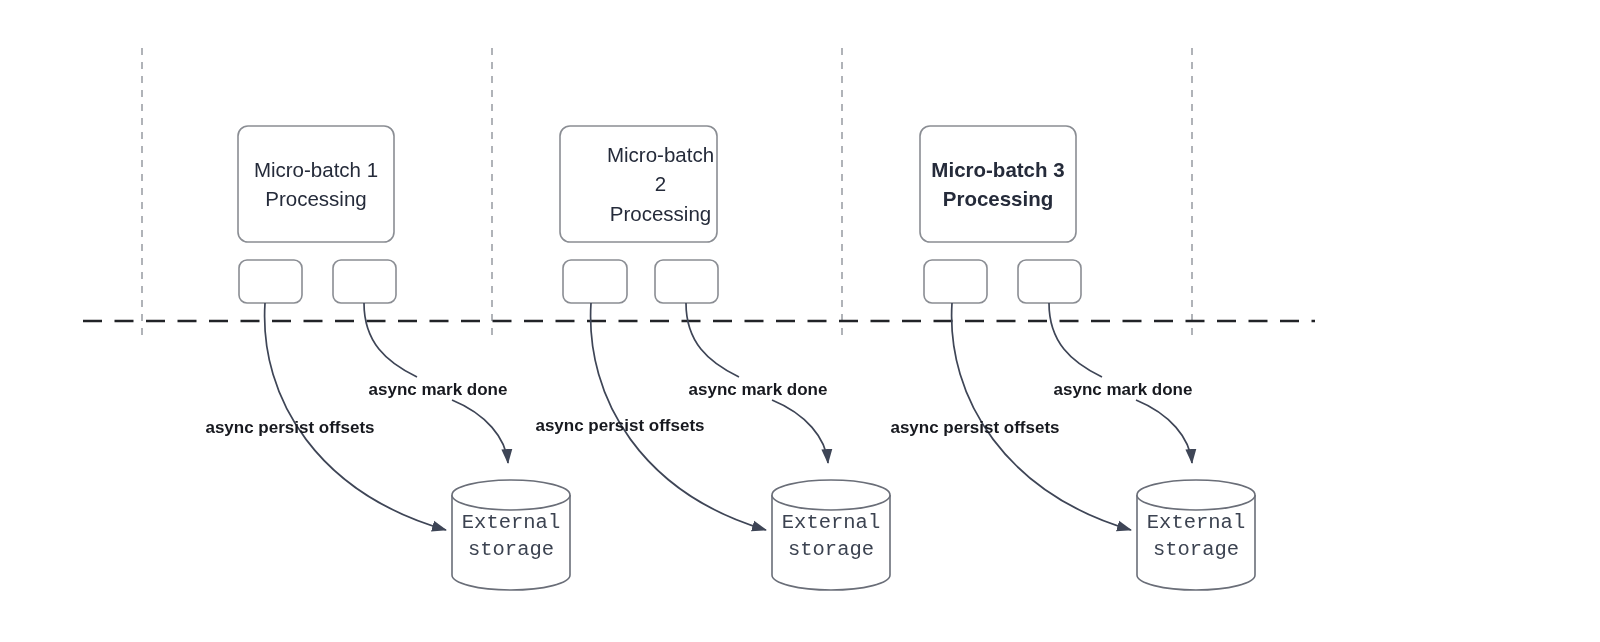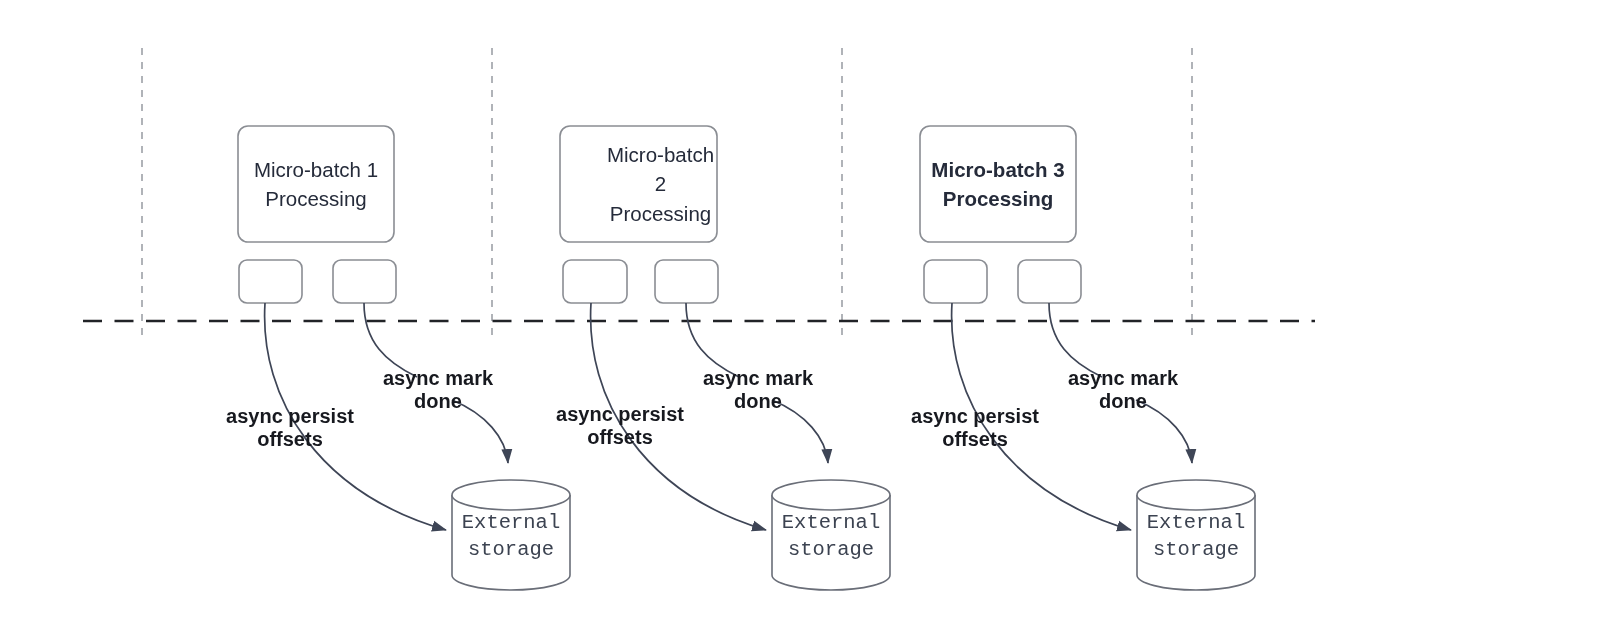--- a/index.html
+++ b/index.html
@@ -17,21 +17,21 @@
   body{background:#ffffff;font-family:"Liberation Sans",sans-serif;}
   .canvas{
     position:relative;width:1315px;height:642px;
     background:var(--canvas-bg);overflow:hidden;
   }
   .canvas svg{position:absolute;left:0;top:0;}
   .overlay{position:absolute;display:flex;align-items:center;justify-content:center;
     text-align:center;white-space:pre-line;pointer-events:none;}
   .box-title{font-size:20.5px;line-height:1.42;color:var(--box-text-color);}
   .storage-label{font-size:20.5px;line-height:1.3;color:var(--storage-text-color);font-family:Liberation Mono, monospace;}
-  .edge-label{font-size:20px;font-weight:700;line-height:1.15;color:var(--label-text-color);}
+  .edge-label{font-size:17px;font-weight:700;line-height:1.15;color:var(--label-text-color);}
   .time-label{font-size:20.5px;color:var(--storage-text-color);justify-content:flex-start;margin-left:33px;}
   .guide{stroke:var(--guide-color);stroke-width:2;stroke-dasharray:7 7;fill:none;}
   .timeline{stroke:var(--timeline-color);stroke-width:2.4;stroke-dasharray:19 12.5;fill:none;}
   .node{fill:#ffffff;stroke:var(--box-border-color);stroke-width:1.6;}
   .cyl{fill:#ffffff;stroke:var(--cylinder-border-color);stroke-width:1.6;}
   .curve{fill:none;stroke:var(--curve-color);stroke-width:1.7;}
   .arrow-fill{fill:var(--curve-color);}
   .timeline-arrow-fill{fill:#2e3440;}
 </style>
 </head>

